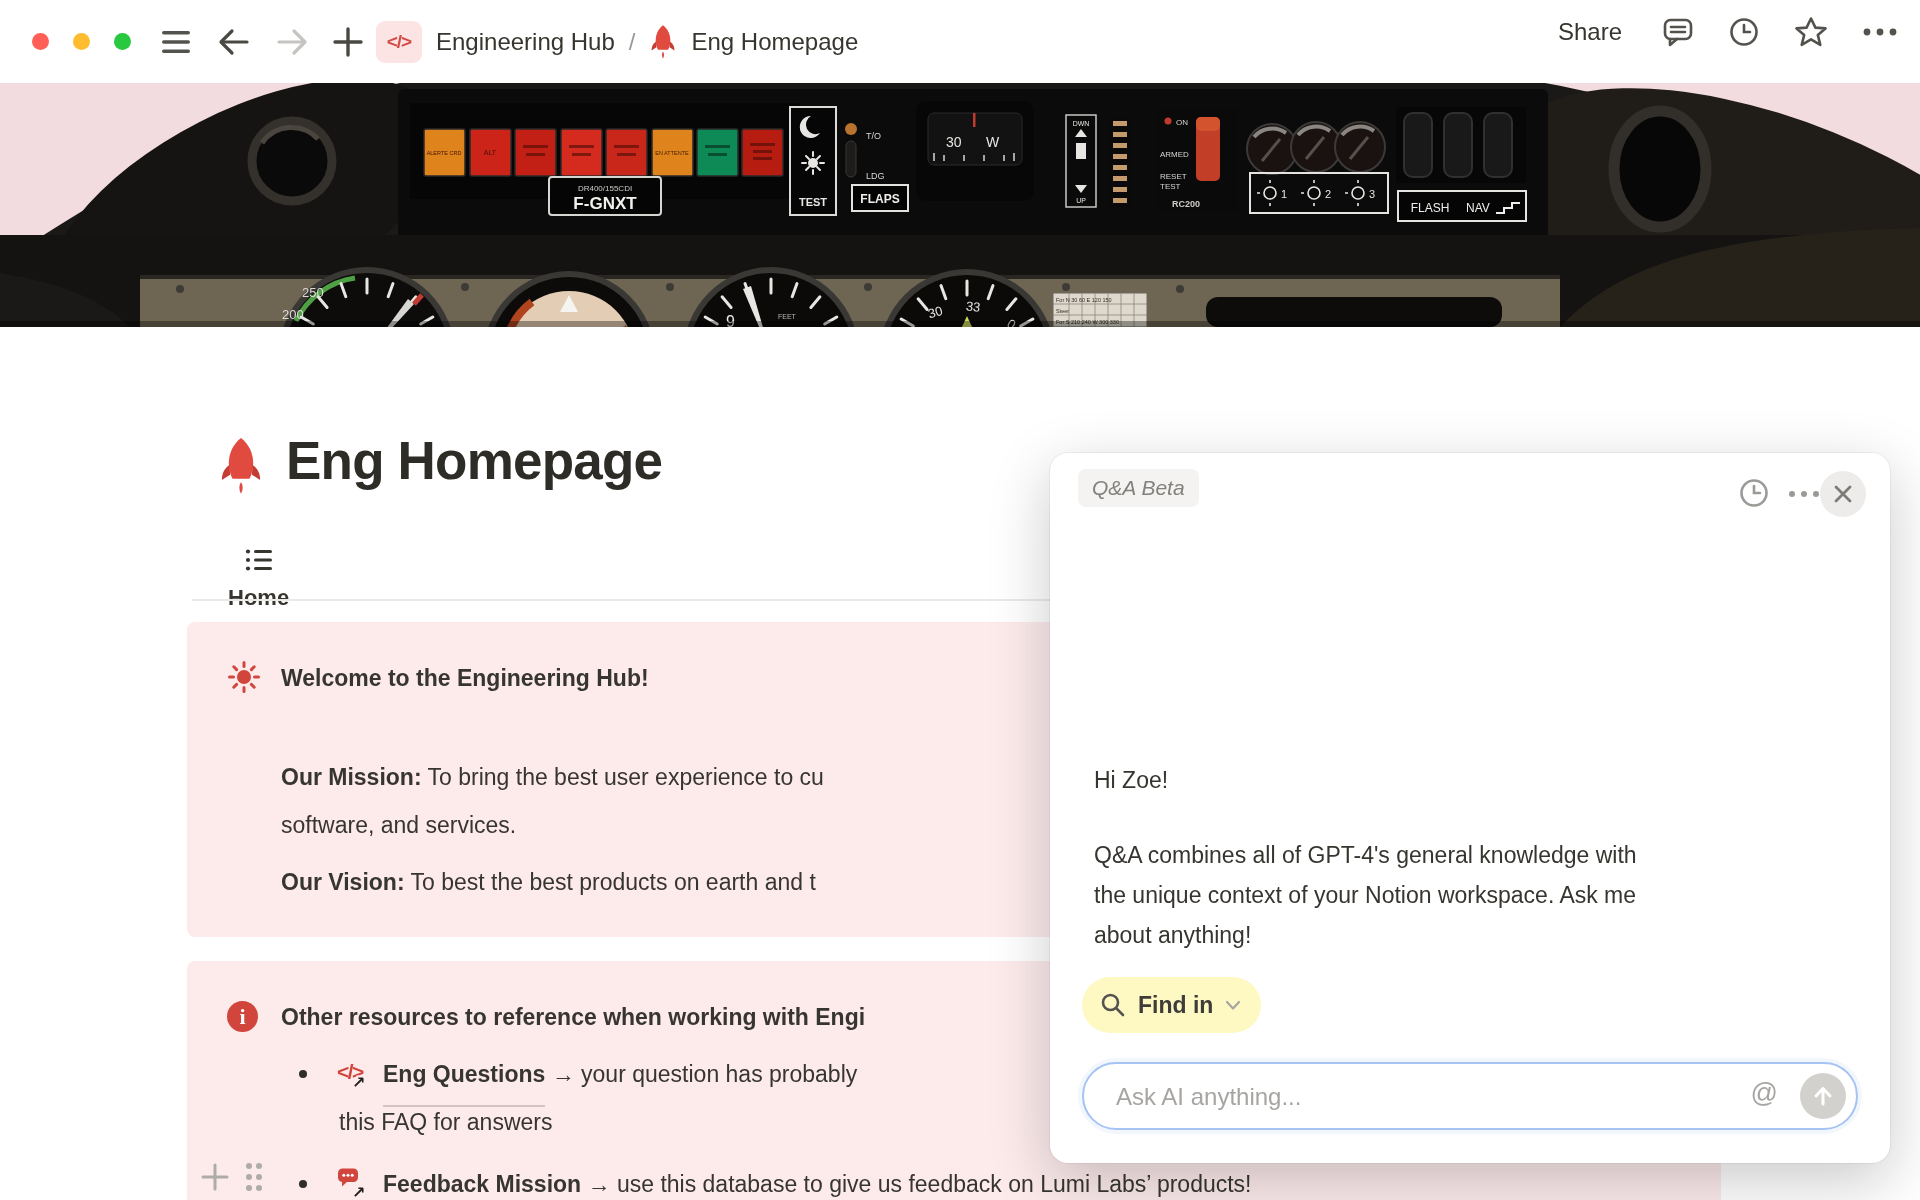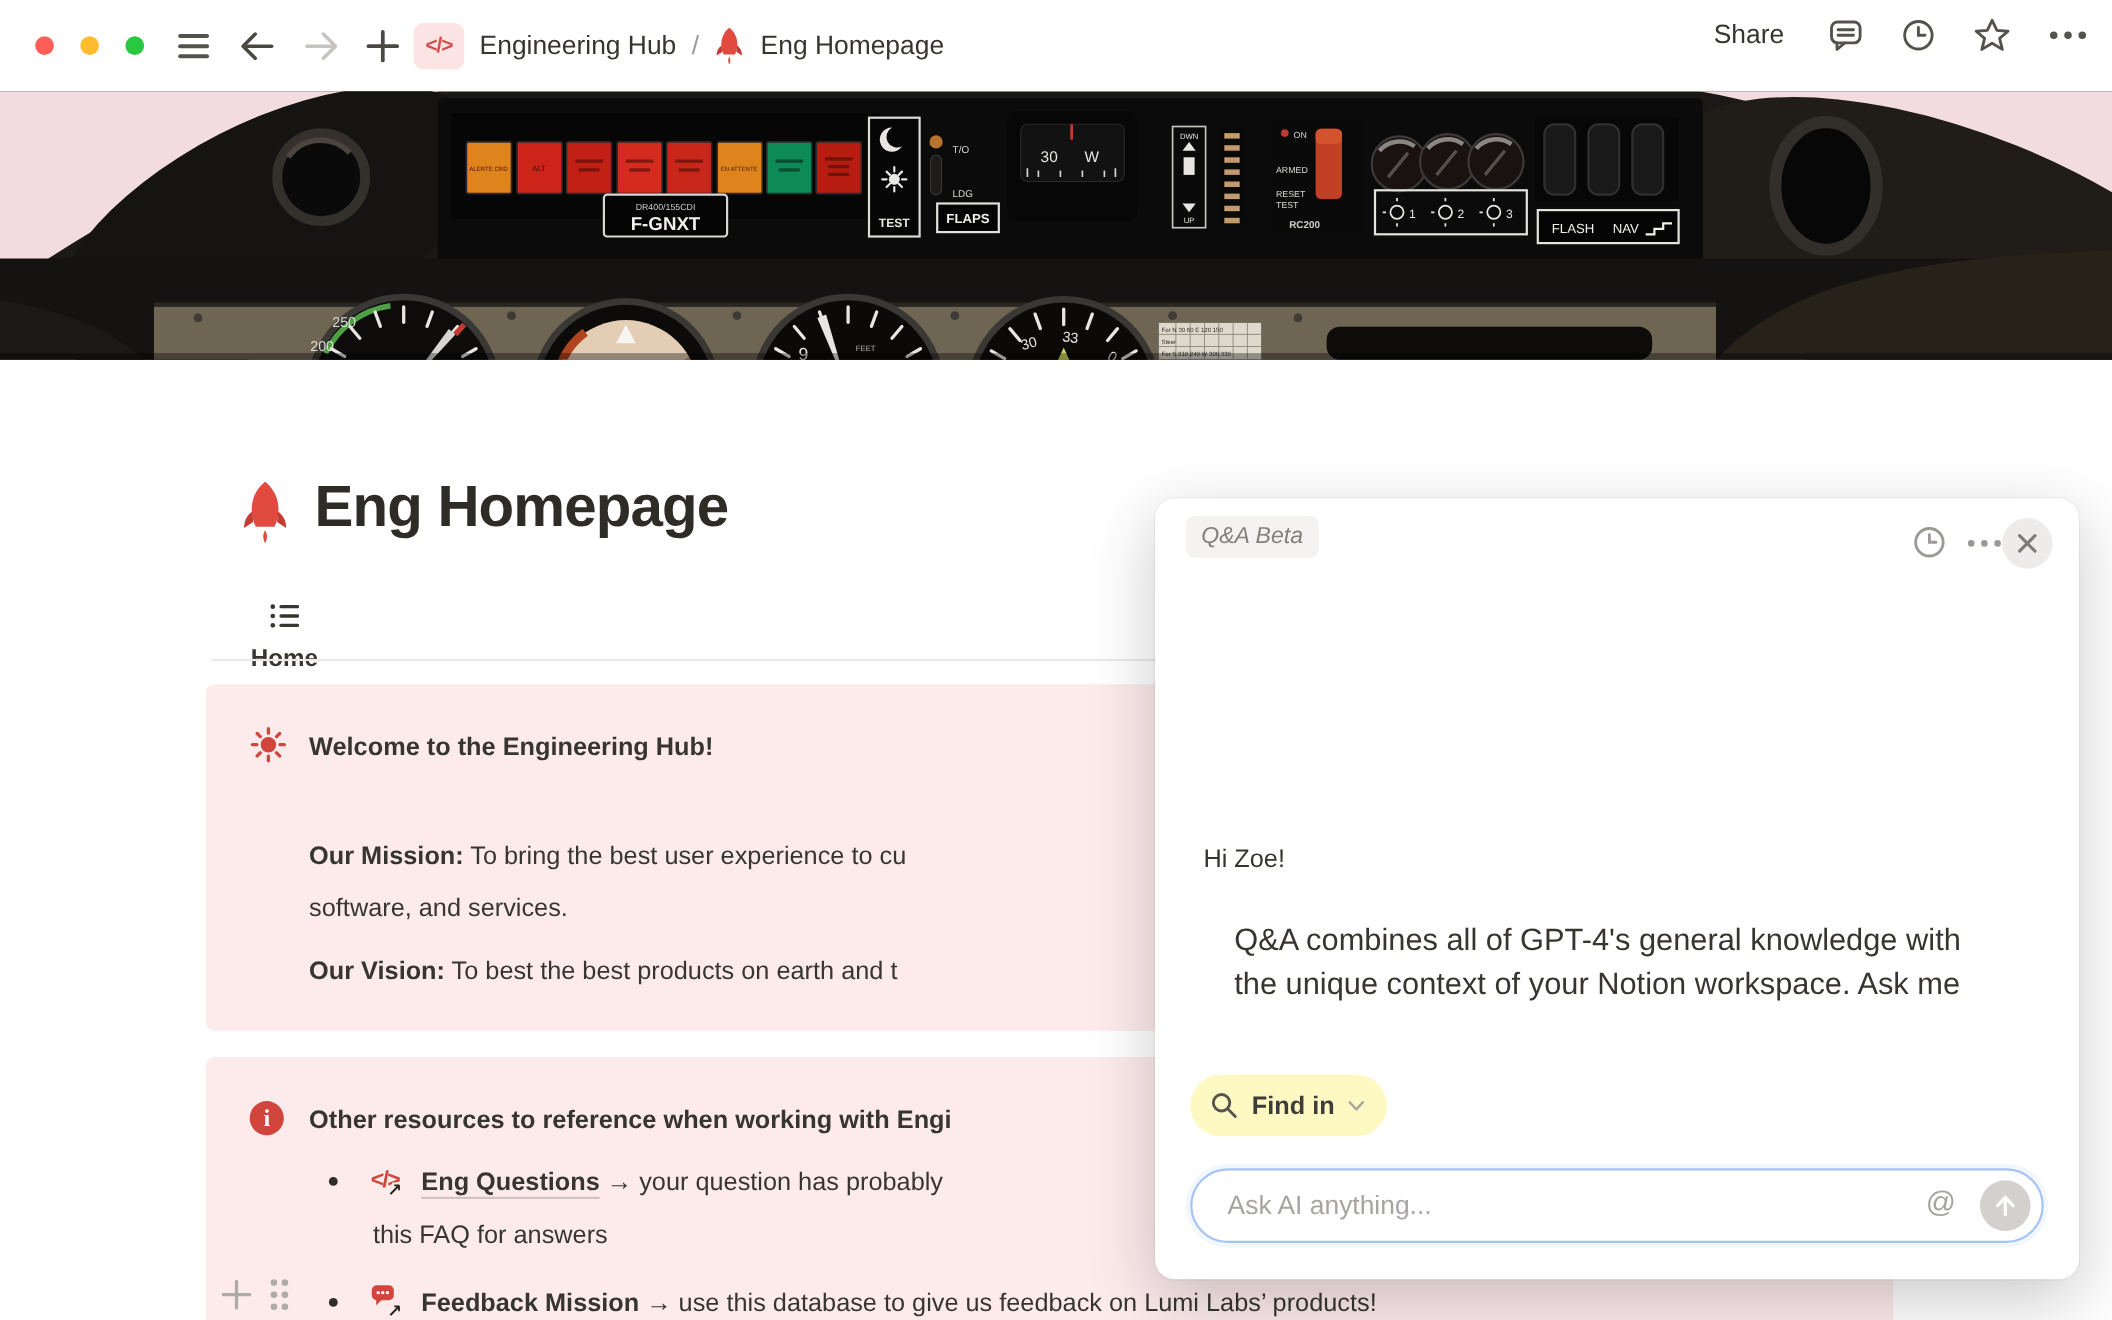--- a/index.html
+++ b/index.html
@@ -26,41 +26,41 @@
   .view-row{position:absolute;left:222px;top:546px;display:flex;align-items:center;gap:12px;background:none;border:none;
             font-family:inherit;cursor:pointer;color:#37352f;flex-direction:column;}
   .view-label{font-size:22px;font-weight:700;}
   .divider{position:absolute;left:192px;top:599px;width:1534px;height:2px;background:#ebeae8;}
   
   .callout{position:absolute;left:187px;width:1534px;background:#fdebec;border-radius:8px;font-size:23px;line-height:30px;}
   .callout.welcome{top:622px;height:315px;}
   .callout.resources{top:961px;height:340px;}
   .callout .abs{position:absolute;white-space:nowrap;}
   .b{font-weight:700;}
-  .ilink{color:#37352f;font-weight:600;text-decoration:none;border-bottom:2px solid rgba(55,53,47,.22);padding-bottom:1px;cursor:pointer;}
+  .ilink{color:#37352f;font-weight:600;text-decoration:none;border-bottom:2px solid rgba(55,53,47,.22);padding-bottom:18px;cursor:pointer;}
   .bullet-dot{position:absolute;width:8px;height:8px;border-radius:50%;background:#2f2d28;}
   .sun-icon{position:absolute;left:40px;top:38px;width:34px;height:34px;}
   .info-icon{position:absolute;left:40px;top:40px;width:31px;height:31px;border-radius:50%;background:#d2453c;color:#fff;
              display:flex;align-items:center;justify-content:center;font-family:"Liberation Serif",serif;font-weight:700;font-size:22px;}
   .mini-ic{position:absolute;width:32px;height:32px;}
   .code-glyph{color:#d2453c;font-weight:700;font-size:21px;letter-spacing:-1.5px;}
   .ne-arrow{position:absolute;left:15px;top:12px;font-size:16px;font-weight:700;color:#23211d;
             text-shadow:-2px -2px 0 #fdebec,2px -2px 0 #fdebec,-2px 2px 0 #fdebec,2px 2px 0 #fdebec;}
   
   .gutter-plus{position:absolute;left:200px;top:1162px;color:#aeaca9;background:none;border:none;padding:0;cursor:pointer;}
   .gutter-handle{position:absolute;left:242px;top:1160px;color:#aeaca9;background:none;border:none;padding:0;cursor:grab;}
   
   .qa-panel{position:absolute;left:1050px;top:453px;width:840px;height:710px;background:#fff;border-radius:18px;
             box-shadow:0 0 0 1px rgba(15,15,15,.05),0 18px 60px rgba(15,15,15,.22);}
   .qa-badge{position:absolute;left:28px;top:16px;height:38px;padding:0 14px;border-radius:8px;background:#f4f3f1;
             color:#82817d;font-size:21px;display:flex;align-items:center;font-style:italic;}
   .qa-top-ic{position:absolute;background:none;border:none;padding:0;cursor:pointer;color:#9b9a97;display:flex;align-items:center;justify-content:center;}
   .qa-close{left:770px;top:18px;width:46px;height:46px;border-radius:50%;background:#edecea;color:#7c7b78;}
   .qa-greet{position:absolute;left:44px;top:314px;font-size:23px;}
-  .qa-desc{position:absolute;left:44px;top:382px;font-size:28px;line-height:40px;margin-left:28px;}
+  .qa-desc{position:absolute;left:44px;top:382px;font-size:23px;line-height:40px;}
   .find-pill{position:absolute;left:32px;top:524px;height:56px;display:inline-flex;align-items:center;gap:12px;
              padding:0 20px 0 18px;border-radius:28px;background:#fef9c3;border:none;font-family:inherit;cursor:pointer;}
   .find-label{font-size:23px;font-weight:700;color:#3f3d3a;}
   .ask-wrap{position:absolute;left:32px;top:609px;width:776px;height:68px;border-radius:34px;background:#fff;
             border:2px solid #a5c4f4;box-shadow:0 0 0 4px rgba(84,144,227,.08);box-sizing:border-box;}
   .ask-input{position:absolute;left:30px;top:0;width:620px;height:64px;border:none;outline:none;font-size:24px;
              font-family:inherit;color:#37352f;background:transparent;}
   .ask-input::placeholder{color:#a7a5a2;}
   .at-btn{position:absolute;right:78px;top:14px;font-size:27px;color:#a7a5a2;background:none;border:none;padding:0;cursor:pointer;}
   .send-btn{position:absolute;right:10px;top:9px;width:46px;height:46px;border-radius:50%;background:#d3d1ce;border:none;
@@ -457,20 +457,21 @@
     <button class="qa-top-ic qa-close">
       <svg width="20" height="20" viewBox="0 0 20 20" fill="none" stroke="#7c7b78" stroke-width="2.8" stroke-linecap="round">
           <path d="M3 3 L17 17 M17 3 L3 17"></path>
         </svg>
     </button>
 
     <div class="qa-greet">Hi Zoe!</div>
     <div class="qa-desc">
       <div>Q&amp;A combines all of GPT-4's general knowledge with</div>
       <div>the unique context of your Notion workspace. Ask me</div>
+      <div>about anything!</div>
     </div>
 
     <button class="find-pill">
       <svg width="26" height="26" viewBox="0 0 26 26" fill="none" stroke="#55534f" stroke-width="2.6" stroke-linecap="round">
           <circle cx="10.5" cy="10.5" r="7.5"></circle>
           <path d="M16.5 16.5 L23 23"></path>
         </svg>
       <span class="find-label">Find in</span>
       <svg width="16" height="11" viewBox="0 0 16 11" fill="none" stroke="#a7a5a2" stroke-width="2.2" stroke-linecap="round" stroke-linejoin="round">
           <path d="M2 2 L8 8.5 L14 2"></path>

